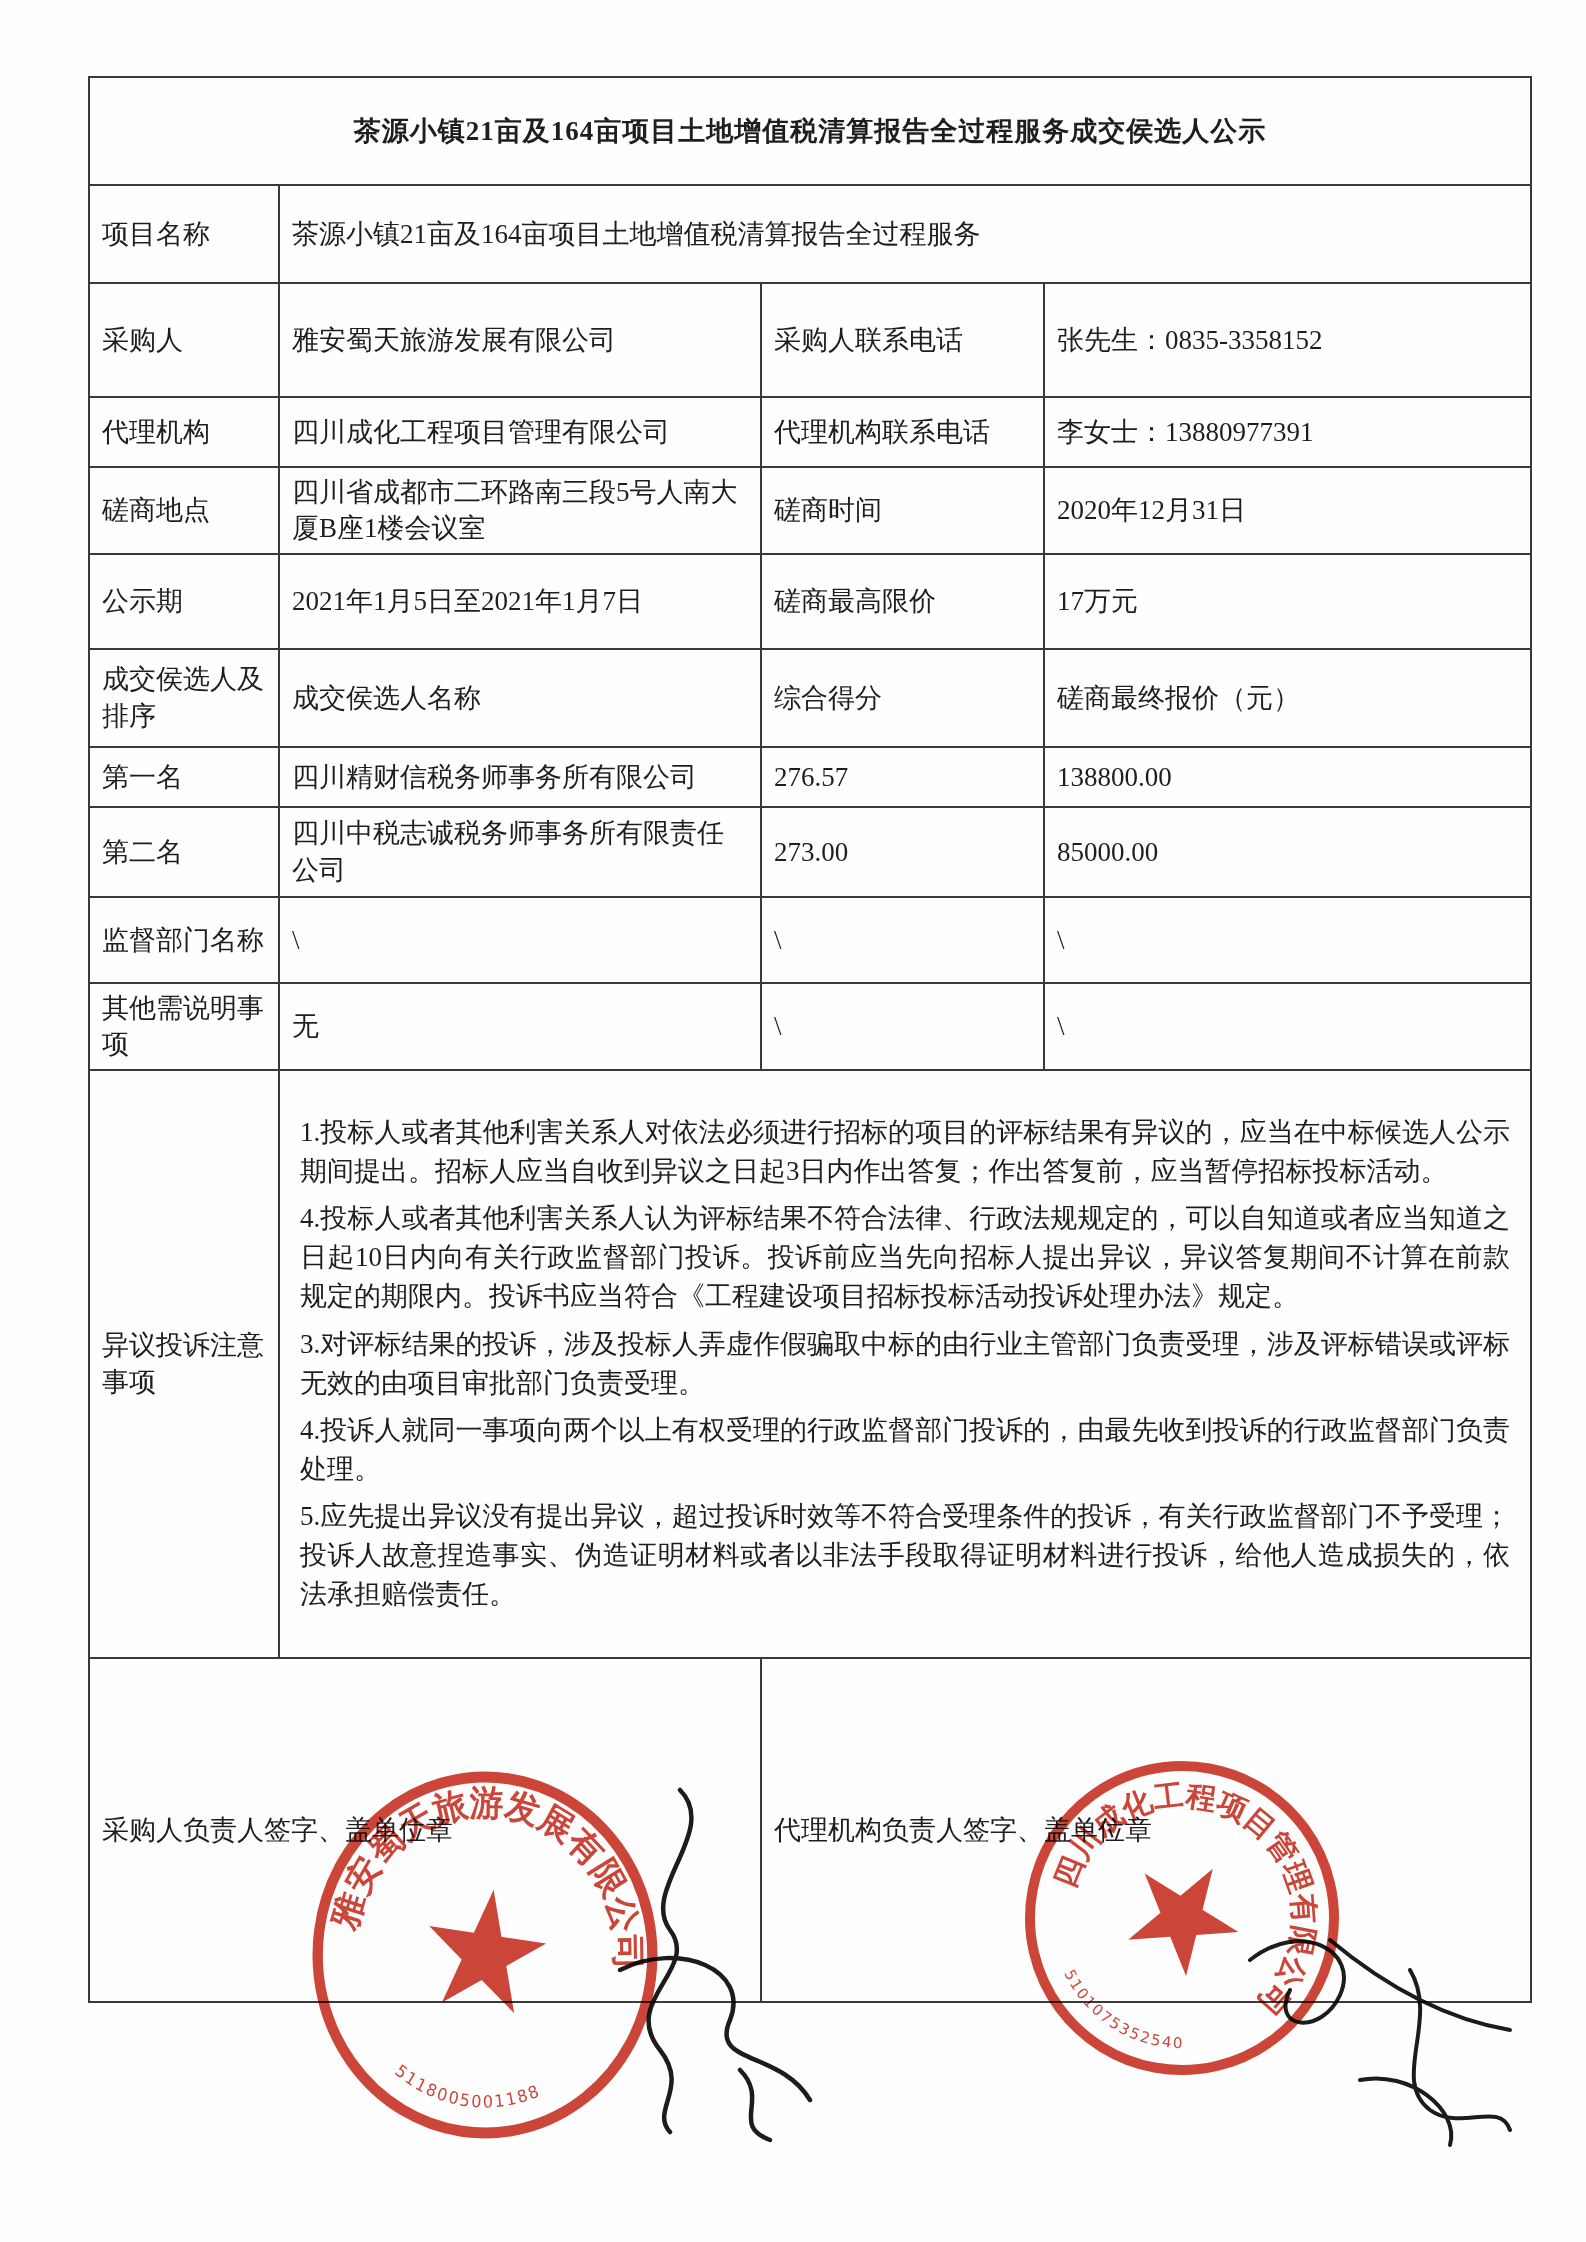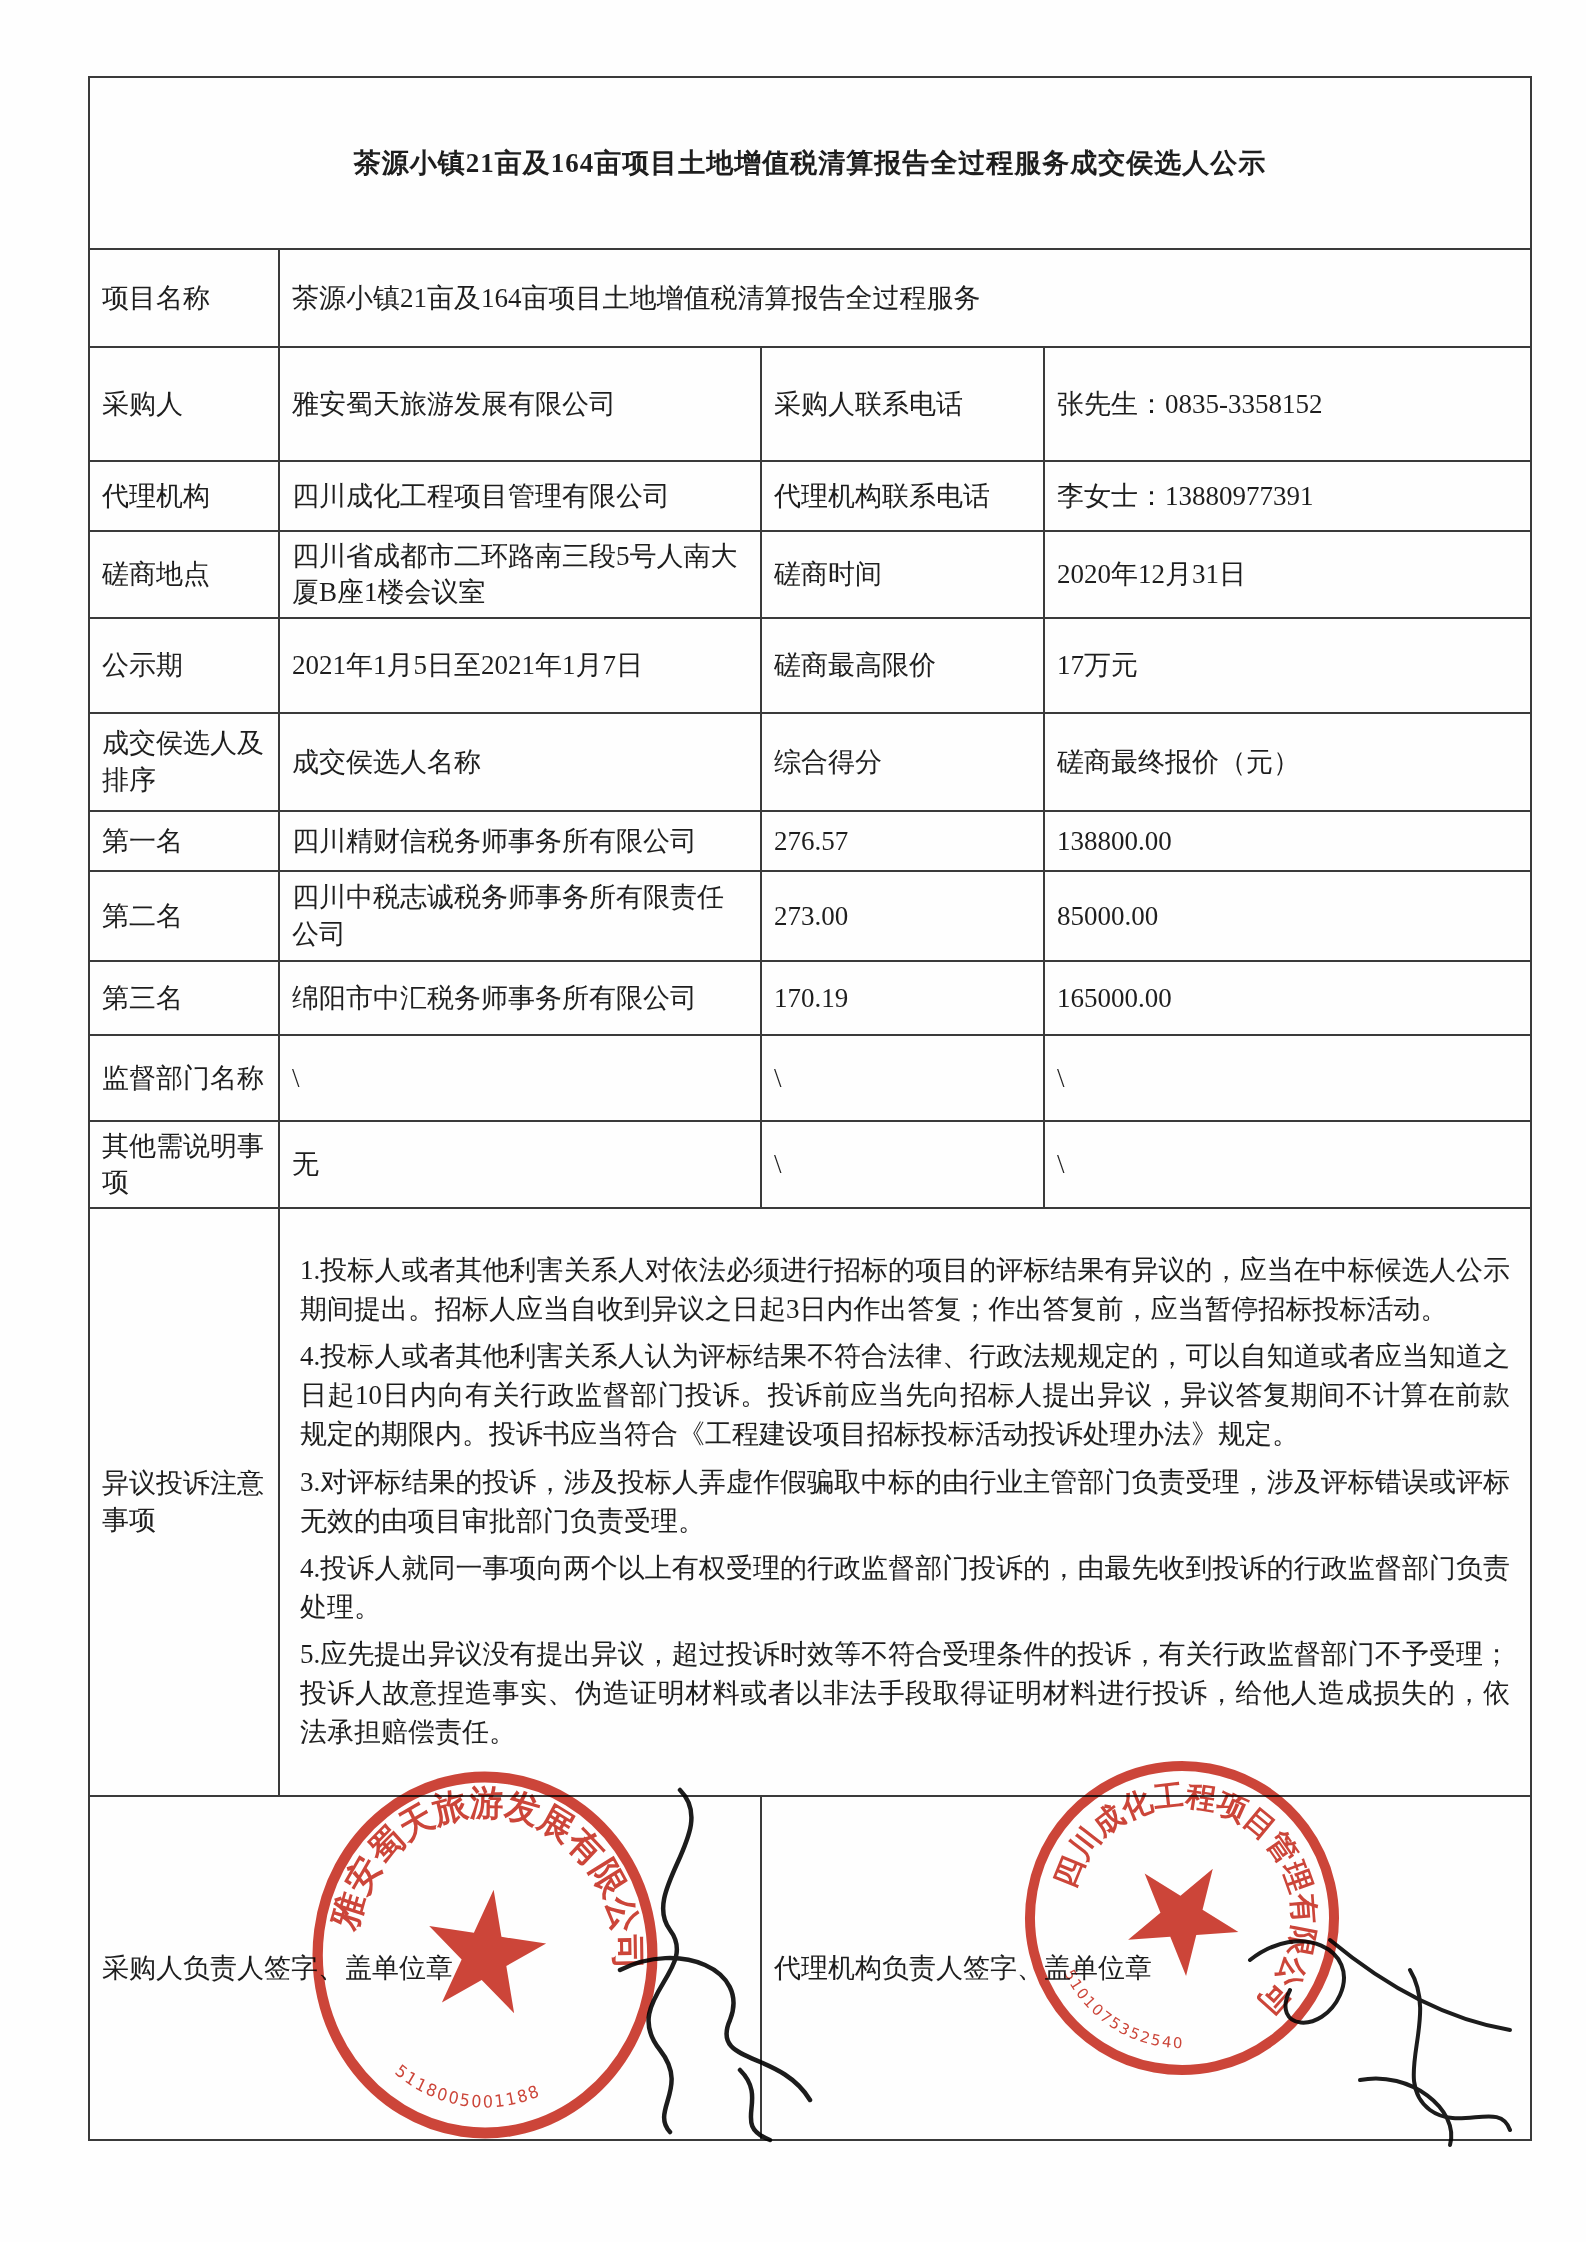--- a/index.html
+++ b/index.html
@@ -36,21 +36,21 @@
 
   <table class="doc">
     <colgroup>
       <col style="width:190px">
         <col style="width:482px">
         <col style="width:283px">
         <col style="width:487px">
     </colgroup>
 
     <tbody>
-        <tr style="height:172px">
+        <tr style="height:108px">
       <td colspan="4" class="title-cell">茶源小镇21亩及164亩项目土地增值税清算报告全过程服务成交侯选人公示</td>
     </tr>
 
     <tr style="height:98px">
       <td>项目名称</td>
       <td colspan="3" class="bold">茶源小镇21亩及164亩项目土地增值税清算报告全过程服务</td>
     </tr>
 
     <tr style="height:114px">
       <td>采购人</td>
@@ -94,26 +94,20 @@
       <td class="center">138800.00</td>
     </tr>
 
     <tr style="height:90px">
       <td>第二名</td>
       <td>四川中税志诚税务师事务所有限责任公司</td>
       <td class="center">273.00</td>
       <td class="center">85000.00</td>
     </tr>
 
-    <tr style="height:74px">
-      <td>第三名</td>
-      <td>绵阳市中汇税务师事务所有限公司</td>
-      <td class="center">170.19</td>
-      <td class="center">165000.00</td>
-    </tr>
 
     <tr style="height:86px">
       <td>监督部门名称</td>
       <td>\</td>
       <td>\</td>
       <td>\</td>
     </tr>
 
     <tr style="height:78px">
       <td>其他需说明事项</td>

